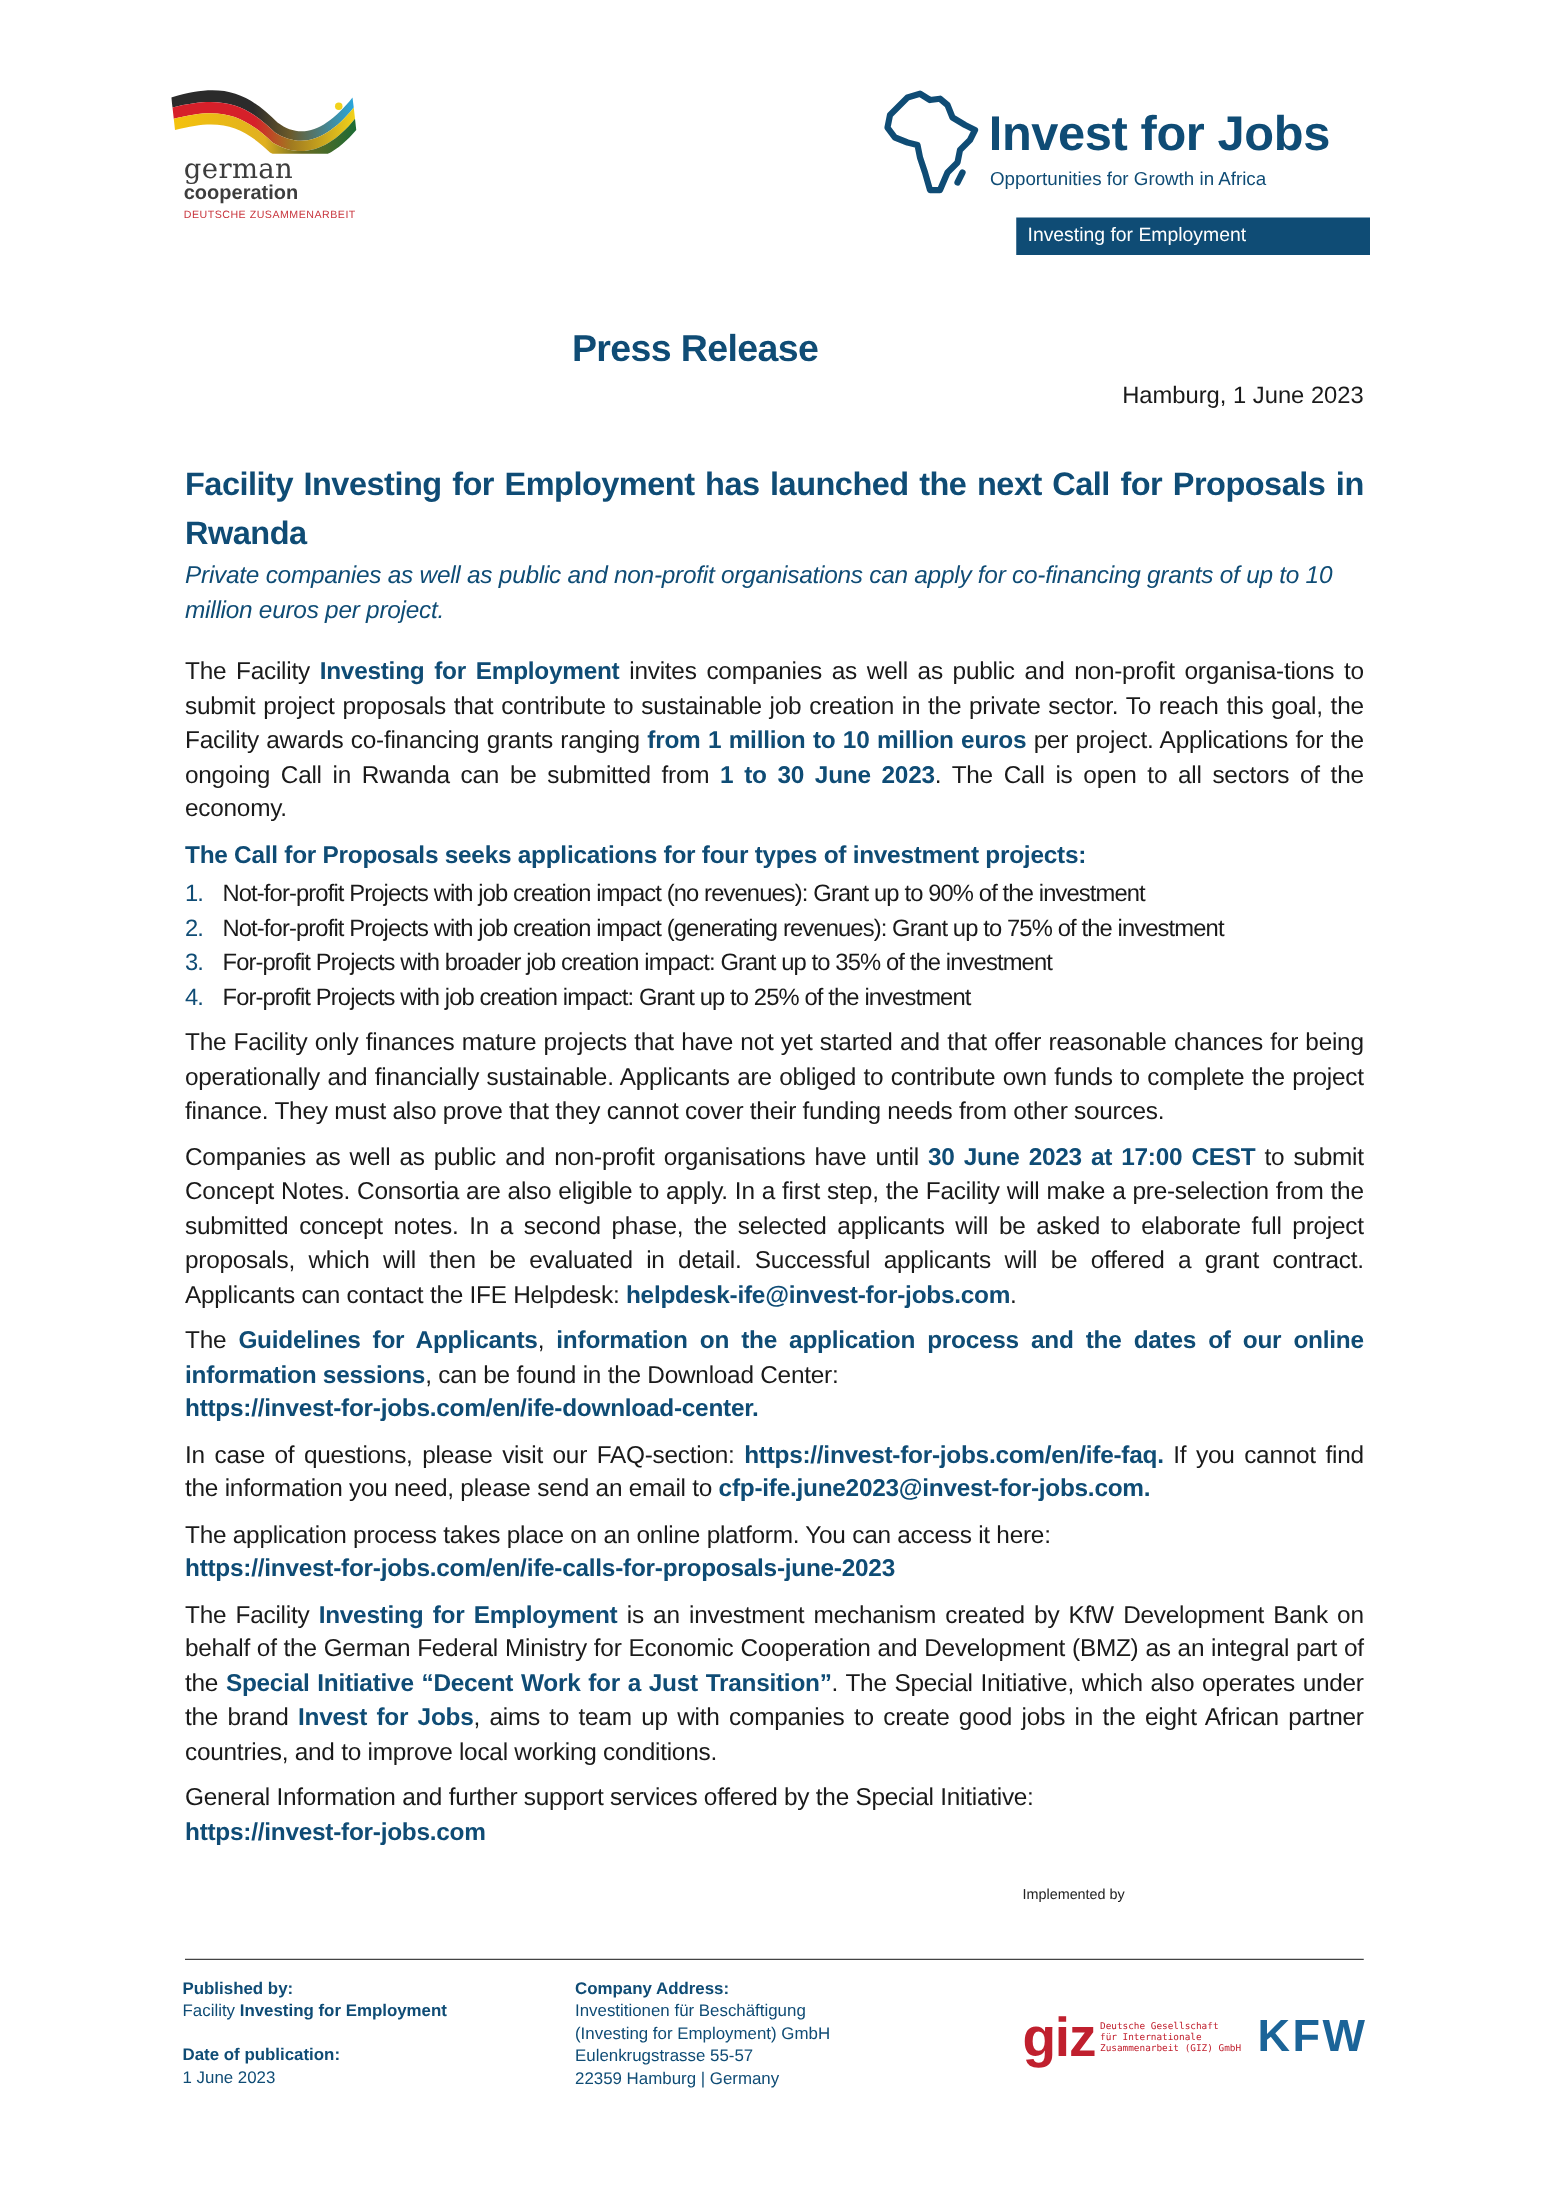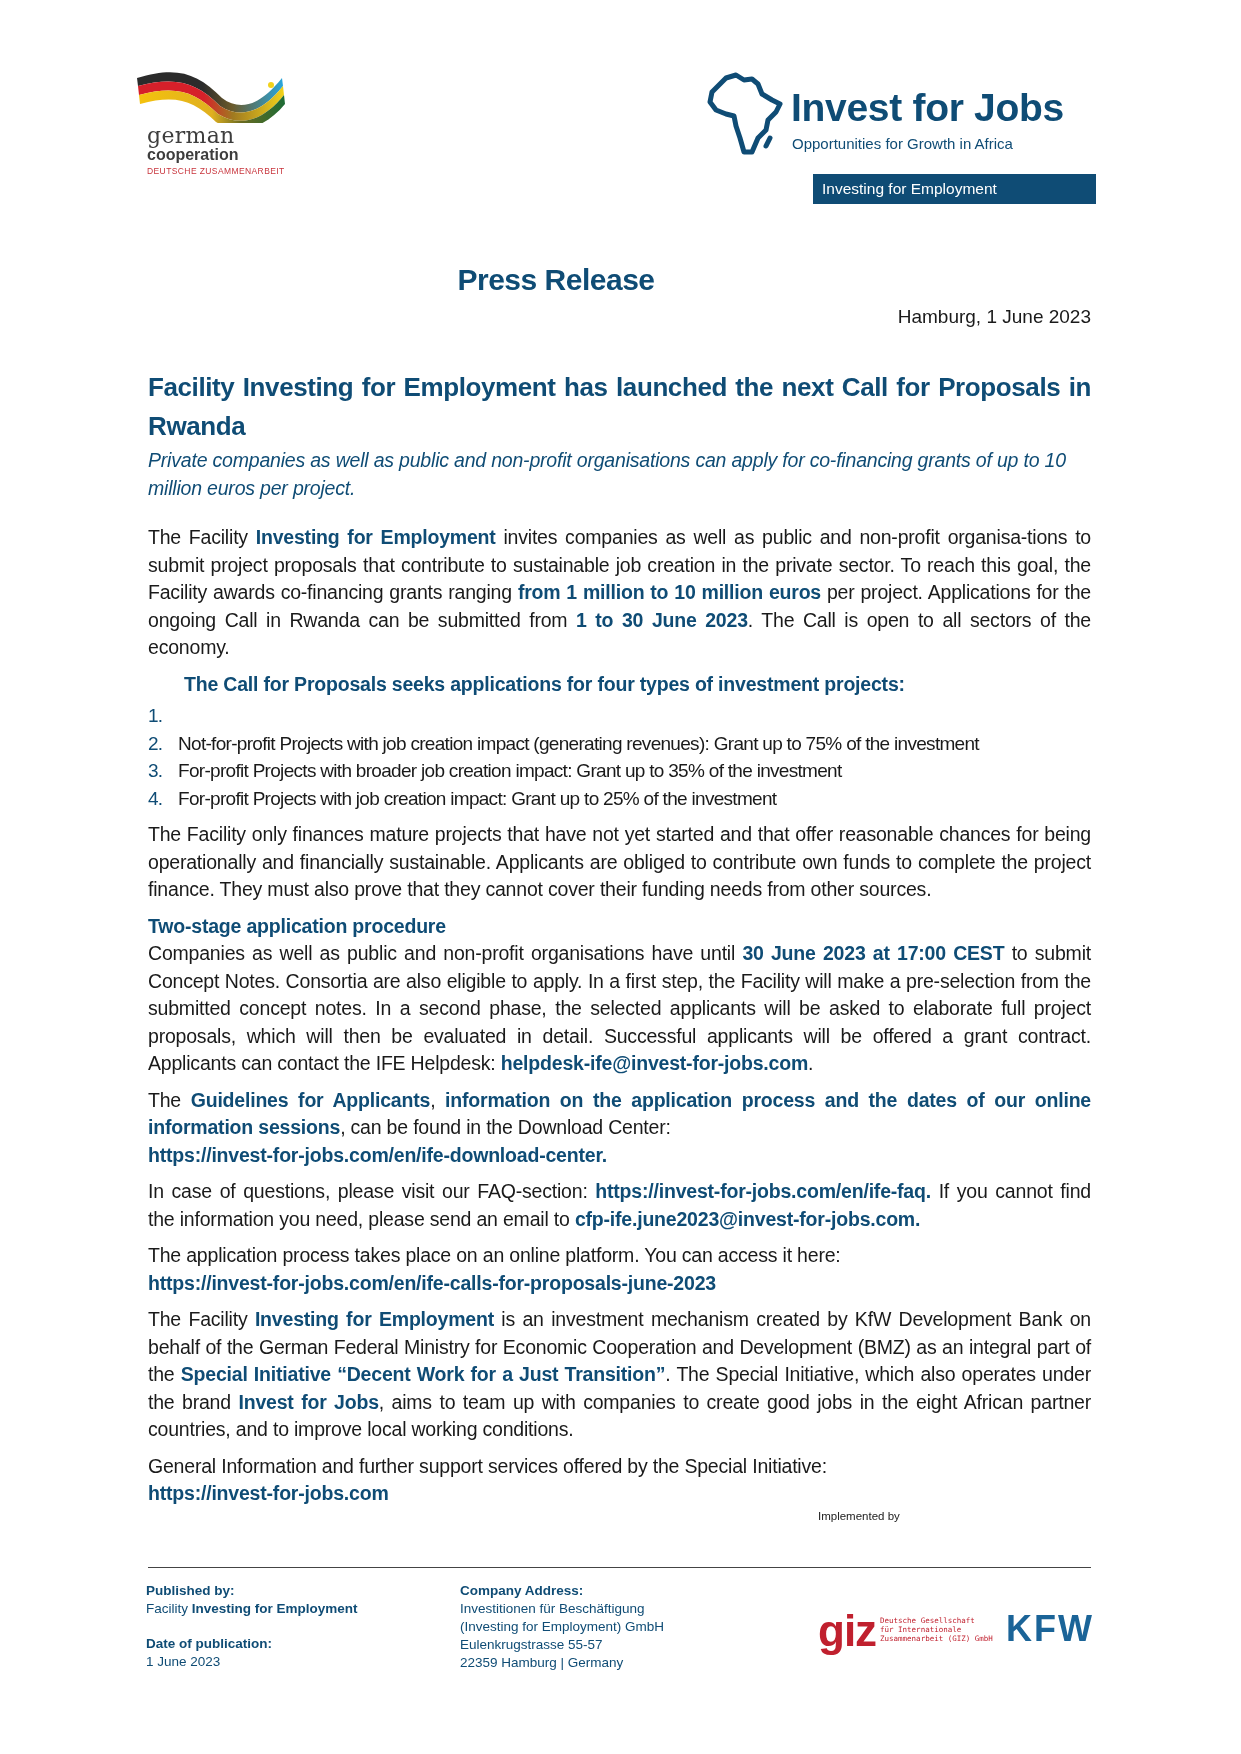--- a/index.html
+++ b/index.html
@@ -22,21 +22,21 @@
     
     .press-title { position: absolute; left: 0; width: 1112px; top: 263px; text-align: center; font-size: 30px; font-weight: bold; color: #0f4c75; letter-spacing: -0.5px; }
     .dateline { position: absolute; right: 150px; top: 306px; font-size: 19px; color: #1a1a1a; }
 
     .content { position: absolute; left: 148px; top: 368px; width: 943px; }
     .headline { font-size: 26px; font-weight: bold; color: #0f4c75; line-height: 39px; text-align: justify; letter-spacing: -0.4px; margin: 0; }
     .subline { font-style: italic; font-size: 19.5px; color: #0f4c75; line-height: 28px; margin: 0 0 22px 0; letter-spacing: -0.2px; }
     p { margin: 0 0 9px 0; font-size: 19.5px; line-height: 27.5px; text-align: justify; letter-spacing: -0.2px; }
     .hl { color: #0f4c75; font-weight: bold; }
     .sub-heading { color: #0f4c75; font-weight: bold; font-size: 19.5px; line-height: 27.5px; margin: 0; letter-spacing: -0.2px; }
-    .types-heading { margin-bottom: 4px; margin-left: 36px; }
+    .types-heading { margin-bottom: 4px; }
     ol.types { list-style: none; margin: 0 0 9px 0; padding: 0; }
     ol.types li { font-size: 19px; line-height: 27.5px; letter-spacing: -0.7px; display: flex; }
     ol.types li .num { color: #0f4c75; width: 30px; flex: none; }
     .link { color: #0f4c75; font-weight: bold; }
 
     
     .footer-rule { position: absolute; left: 148px; top: 1567px; width: 943px; height: 0; border-top: 1.5px solid #444; }
     .footer { position: absolute; top: 1582px; font-size: 13.5px; line-height: 18px; color: #0f4c75; }
     .f-col1 { left: 146px; }
     .f-col2 { left: 460px; }
@@ -103,38 +103,38 @@
     <div class="subline">Private companies as well as public and non-profit organisations can apply for co-financing grants of up to 10 million euros per project.</div>
 
     <p>
       <span>The Facility </span><span class="hl">Investing for Employment</span><span> invites companies as well as public and non-profit organisa-tions to submit project proposals that contribute to sustainable job creation in the private sector. To reach this goal, the Facility awards co-financing grants ranging </span><span class="hl">from 1 million to 10 million euros</span><span> per project. Applications for the ongoing Call in Rwanda can be submitted from </span><span class="hl">1 to 30 June 2023</span><span>. The Call is open to all sectors of the economy.</span>
     </p>
 
     <div class="sub-heading types-heading">The Call for Proposals seeks applications for four types of investment projects:</div>
     <ol class="types">
       <li>
           <span class="num">1.</span>
+          <span>Not-for-profit Projects with job creation impact (no revenues): Grant up to 90% of the investment</span>
         </li>
       <li>
           <span class="num">2.</span>
           <span>Not-for-profit Projects with job creation impact (generating revenues): Grant up to 75% of the investment</span>
         </li>
       <li>
           <span class="num">3.</span>
           <span>For-profit Projects with broader job creation impact: Grant up to 35% of the investment</span>
         </li>
       <li>
           <span class="num">4.</span>
           <span>For-profit Projects with job creation impact: Grant up to 25% of the investment</span>
         </li>
     </ol>
 
     <p>The Facility only finances mature projects that have not yet started and that offer reasonable chances for being operationally and financially sustainable. Applicants are obliged to contribute own funds to complete the project finance. They must also prove that they cannot cover their funding needs from other sources.</p>
 
-    <div class="sub-heading">Two-stage application procedure</div>
     <p>
       <span>Companies as well as public and non-profit organisations have until </span><span class="hl">30 June 2023 at 17:00 CEST</span><span> to submit Concept Notes. Consortia are also eligible to apply. In a first step, the Facility will make a pre-selection from the submitted concept notes. In a second phase, the selected applicants will be asked to elaborate full project proposals, which will then be evaluated in detail. Successful applicants will be offered a grant contract. Applicants can contact the IFE Helpdesk: </span><a class="link">helpdesk-ife@invest-for-jobs.com</a><span>.</span>
     </p>
 
     <p>
       <span>The </span><span class="hl">Guidelines for Applicants</span><span>, </span><span class="hl">information on the application process and the dates of our online information sessions</span><span>, can be found in the Download Center:</span><br><a class="link">https://invest-for-jobs.com/en/ife-download-center.</a>
     </p>
 
     <p>
       <span>In case of questions, please visit our FAQ-section: </span><a class="link">https://invest-for-jobs.com/en/ife-faq.</a><span> If you cannot find the information you need, please send an email to </span><a class="link">cfp-ife.june2023@invest-for-jobs.com.</a>

